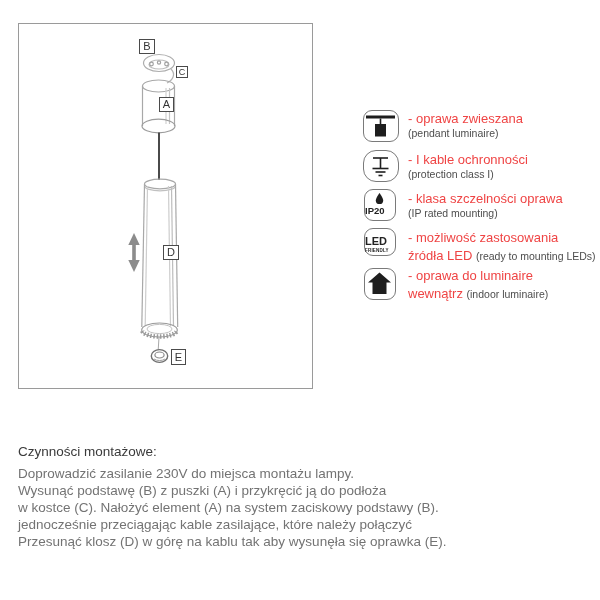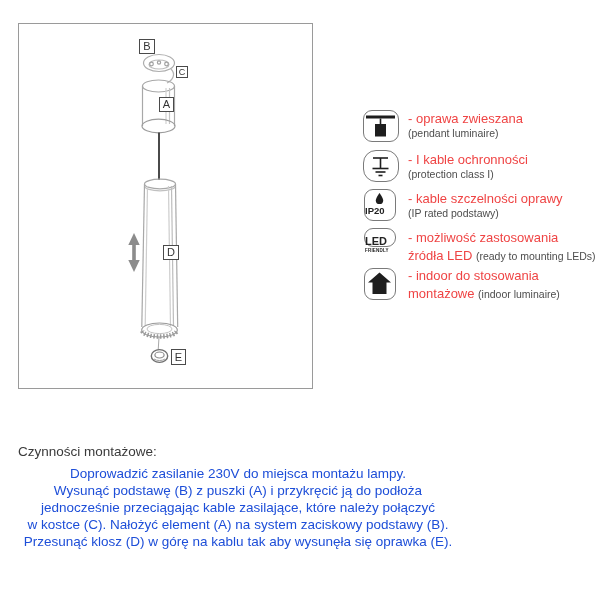--- a/index.html
+++ b/index.html
@@ -26,21 +26,21 @@
     border:1.4px solid #7a7a7a; border-radius:9px;
   }
   .lg-icon svg { display:block; }
   .lg-text { position:absolute; white-space:nowrap; }
   .lg-title { font-size:13px; color:#ef4444; }
   .lg-sub { font-size:10.5px; color:#4d4d4d; }
   .icon-cap { position:absolute; width:100%; text-align:left; font-weight:bold; color:#222; }
   
   .instructions { position:absolute; left:18px; top:444px; width:440px; }
   .instr-heading { font-size:13.5px; color:#3a3a3a; margin-bottom:6px; }
-  .instr-line { font-size:13.5px; line-height:17px; color:#1d4ed8; white-space:nowrap;text-align:center; }
+  .instr-line { font-size:13.5px; line-height:17px; color:#737373; white-space:nowrap; }
 </style>
 </head>
 <body>
 
 <div class="page">
 
   <div class="panel">
     <svg width="293" height="364" viewBox="0 0 293 364">
 
       <g stroke="#aeaeae" fill="none" stroke-width="1.2">
@@ -140,45 +140,45 @@
     <div class="lg-text lg-sub" style="left:408px; top:168px;">(protection class I)</div>
   </div>
 
   <div class="legend-row">
     <div class="lg-icon" style="left:364px; top:189px; width:32px; height:32px;">
       <svg width="29" height="15" viewBox="0 0 29 15" style="position:absolute; left:0; top:1px;">
         <path d="M14.5 2 C14.5 2 10.8 7 10.8 9.4 a3.7 3.7 0 0 0 7.4 0 C18.2 7 14.5 2 14.5 2 Z" fill="#1e1e1e"></path>
       </svg>
       <div class="icon-cap" style="top:15px; font-size:9.5px;">IP20</div>
     </div>
-    <div class="lg-text lg-title" style="left:408px; top:191px;">- kable szczelności oprawy</div>
-    <div class="lg-text lg-sub" style="left:408px; top:207px;">(IP rated podstawy)</div>
+    <div class="lg-text lg-title" style="left:408px; top:191px;">- klasa szczelności oprawa</div>
+    <div class="lg-text lg-sub" style="left:408px; top:207px;">(IP rated mounting)</div>
   </div>
 
   <div class="legend-row">
-    <div class="lg-icon" style="left:364px; top:228px; width:32px; height:19px;">
+    <div class="lg-icon" style="left:364px; top:228px; width:32px; height:28px;">
       <div class="icon-cap" style="top:6px; font-size:11px;">LED</div>
       <div class="icon-cap" style="top:19px; font-size:4.5px; letter-spacing:0.2px;">FRIENDLY</div>
     </div>
     <div class="lg-text lg-title" style="left:408px; top:230px;">- możliwość zastosowania</div>
     <div class="lg-text" style="left:408px; top:246px;"><span class="lg-title">źródła LED </span><span class="lg-sub">(ready to mounting LEDs)</span></div>
   </div>
 
   <div class="legend-row">
     <div class="lg-icon" style="left:364px; top:268px; width:32px; height:32px;">
       <svg width="29" height="29" viewBox="0 0 29 29">
         <polygon points="14.5,3.5 26,13.5 21.5,13.5 21.5,25 7.5,25 7.5,13.5 3,13.5" fill="#1e1e1e"></polygon>
       </svg>
     </div>
-    <div class="lg-text lg-title" style="left:408px; top:268px;">- indoor do stosowania</div>
-    <div class="lg-text" style="left:408px; top:284px;"><span class="lg-title">montażowe </span><span class="lg-sub">(indoor luminaire)</span></div>
+    <div class="lg-text lg-title" style="left:408px; top:268px;">- oprawa do luminaire</div>
+    <div class="lg-text" style="left:408px; top:284px;"><span class="lg-title">wewnątrz </span><span class="lg-sub">(indoor luminaire)</span></div>
   </div>
 
   <div class="instructions">
     <div class="instr-heading">Czynności montażowe:</div>
     <div class="instr-line">Doprowadzić zasilanie 230V do miejsca montażu lampy.</div>
     <div class="instr-line">Wysunąć podstawę (B) z puszki (A) i przykręcić ją do podłoża</div>
+    <div class="instr-line">w kostce (C). Nałożyć element (A) na system zaciskowy podstawy (B).</div>
     <div class="instr-line">jednocześnie przeciągając kable zasilające, które należy połączyć</div>
-    <div class="instr-line">w kostce (C). Nałożyć element (A) na system zaciskowy podstawy (B).</div>
     <div class="instr-line">Przesunąć klosz (D) w górę na kablu tak aby wysunęła się oprawka (E).</div>
   </div>
 
 </div>
 
 </body></html>

